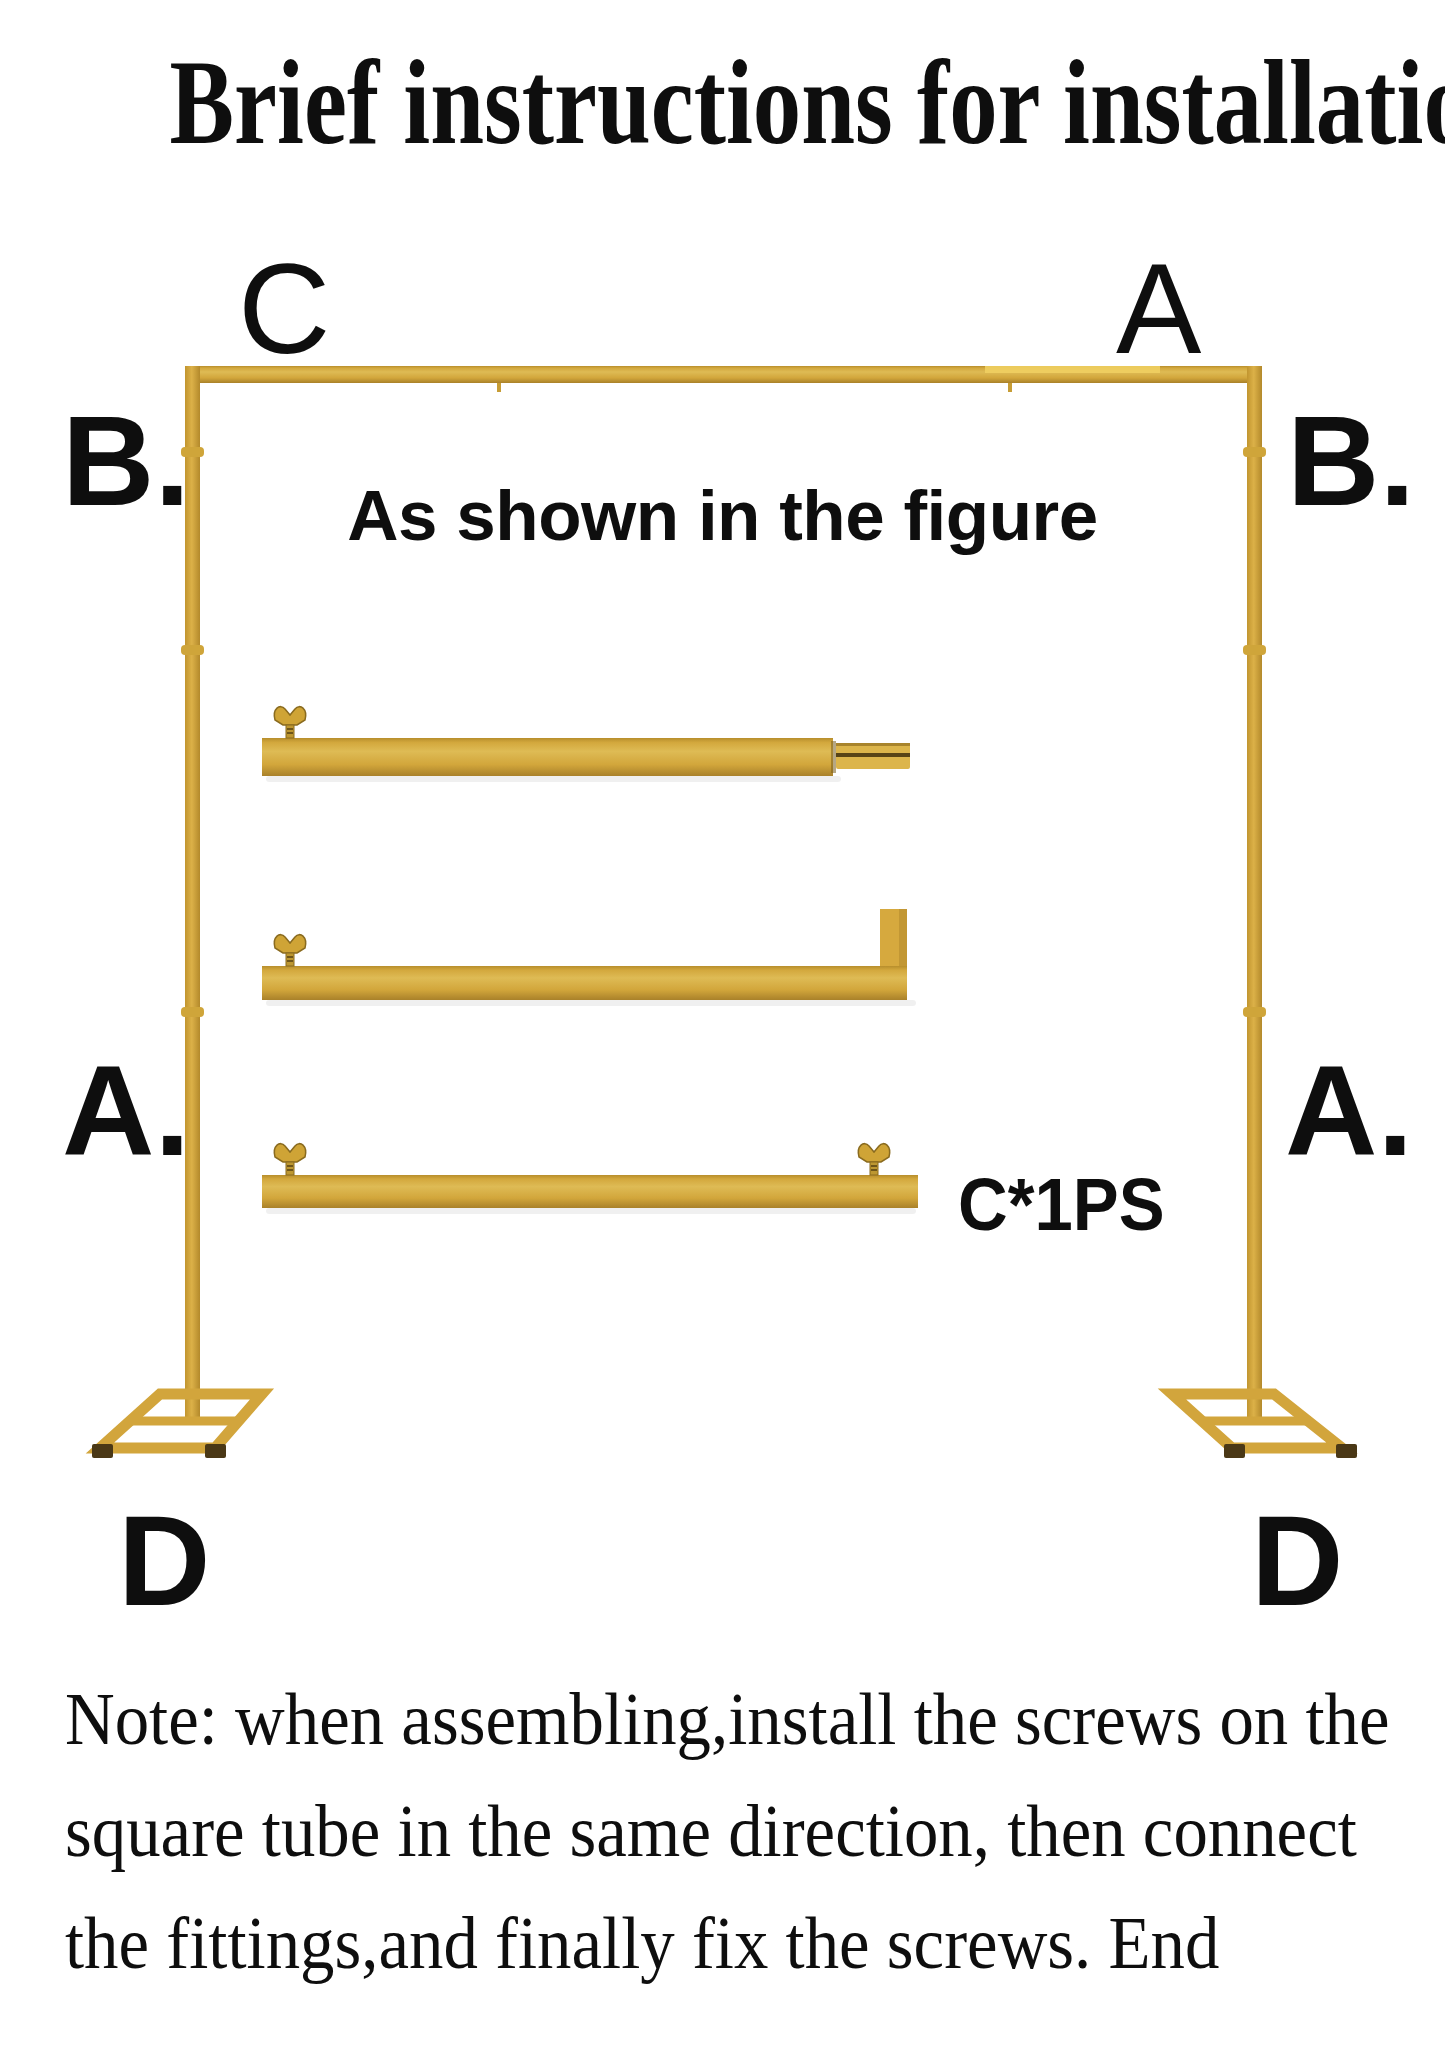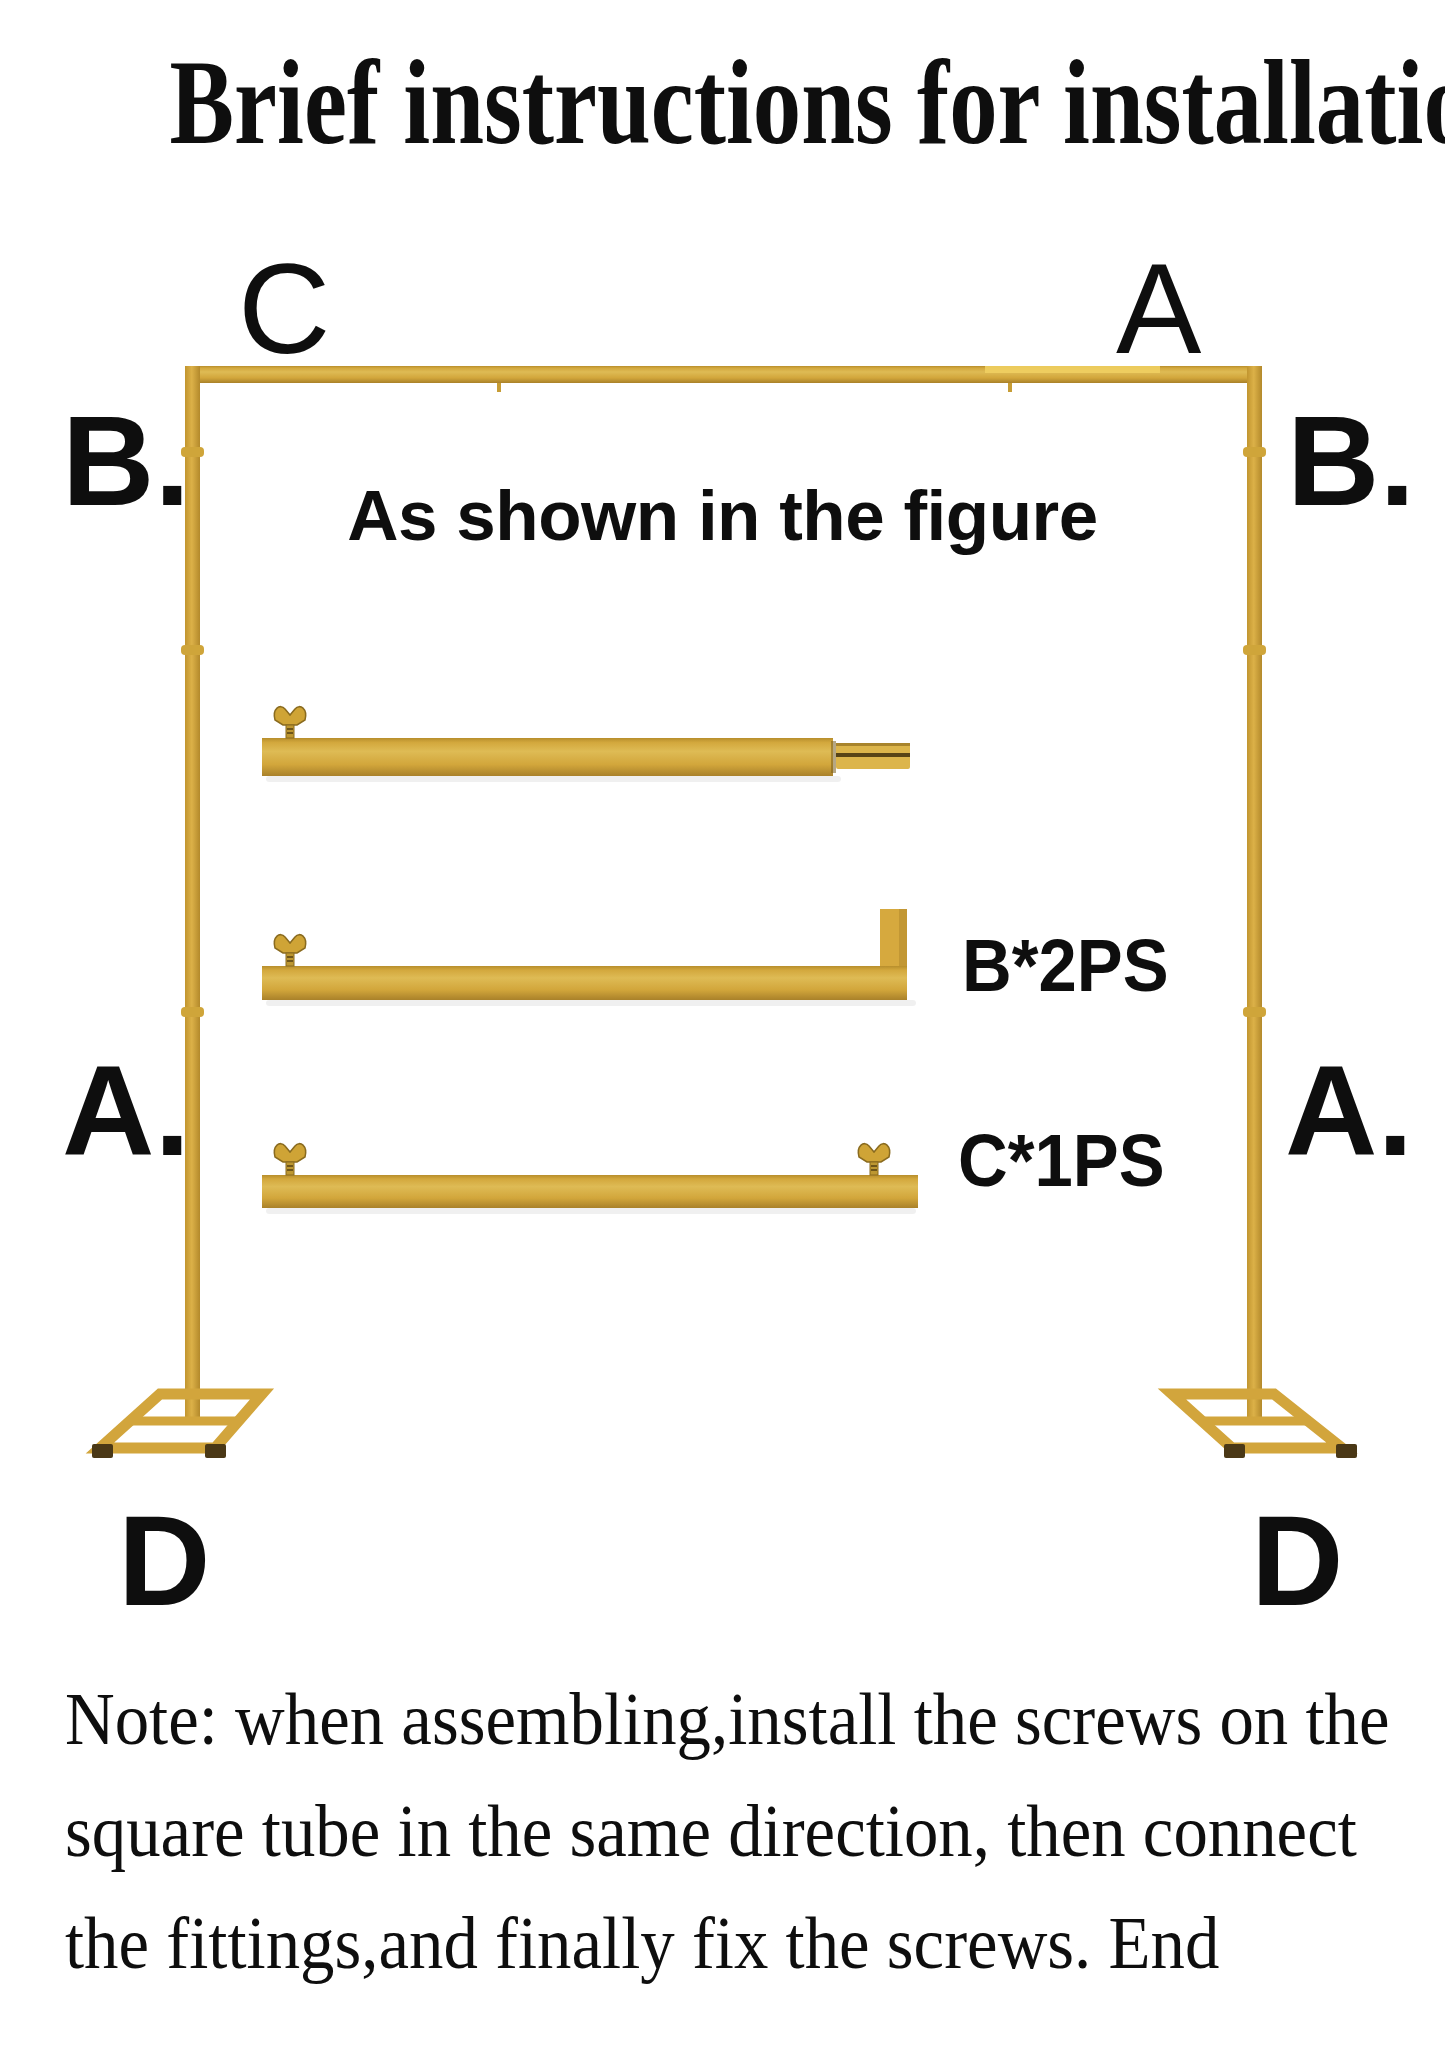--- a/index.html
+++ b/index.html
@@ -118,22 +118,21 @@
   <div class="abs corner w-thin" style="left:1116px;top:245px">A</div>
   <div class="abs corner w-bold" style="left:62px;top:397px">B.</div>
   <div class="abs corner w-bold" style="left:1287px;top:397px">B.</div>
   <div class="abs corner w-bold" style="left:62px;top:1047px">A.</div>
   <div class="abs corner w-bold" style="left:1285px;top:1047px">A.</div>
   <div class="abs corner w-bold" style="left:118px;top:1497px">D</div>
   <div class="abs corner w-bold" style="left:1251px;top:1497px">D</div>
 
   <div class="abs caption">As shown in the figure</div>
 
-  <div class="abs part-label" style="left:962px;top:929px"><span class="squeeze">B*2PS</span></div>
-  <div class="abs part-label" style="left:958px;top:1124px"><span class="squeeze">C*1PS</span></div>
+  <div class="abs part-label" style="left:958px;top:1168px"><span class="squeeze">C*1PS</span></div>
 
   <div class="abs note serif">
     <div class="line"><span class="squeeze">Note: when assembling,install the screws on the</span></div>
     <div class="line"><span class="squeeze">square tube in the same direction, then connect</span></div>
     <div class="line"><span class="squeeze">the fittings,and finally fix the screws. End</span></div>
   </div>
 
 </div>
 
 </body></html>

